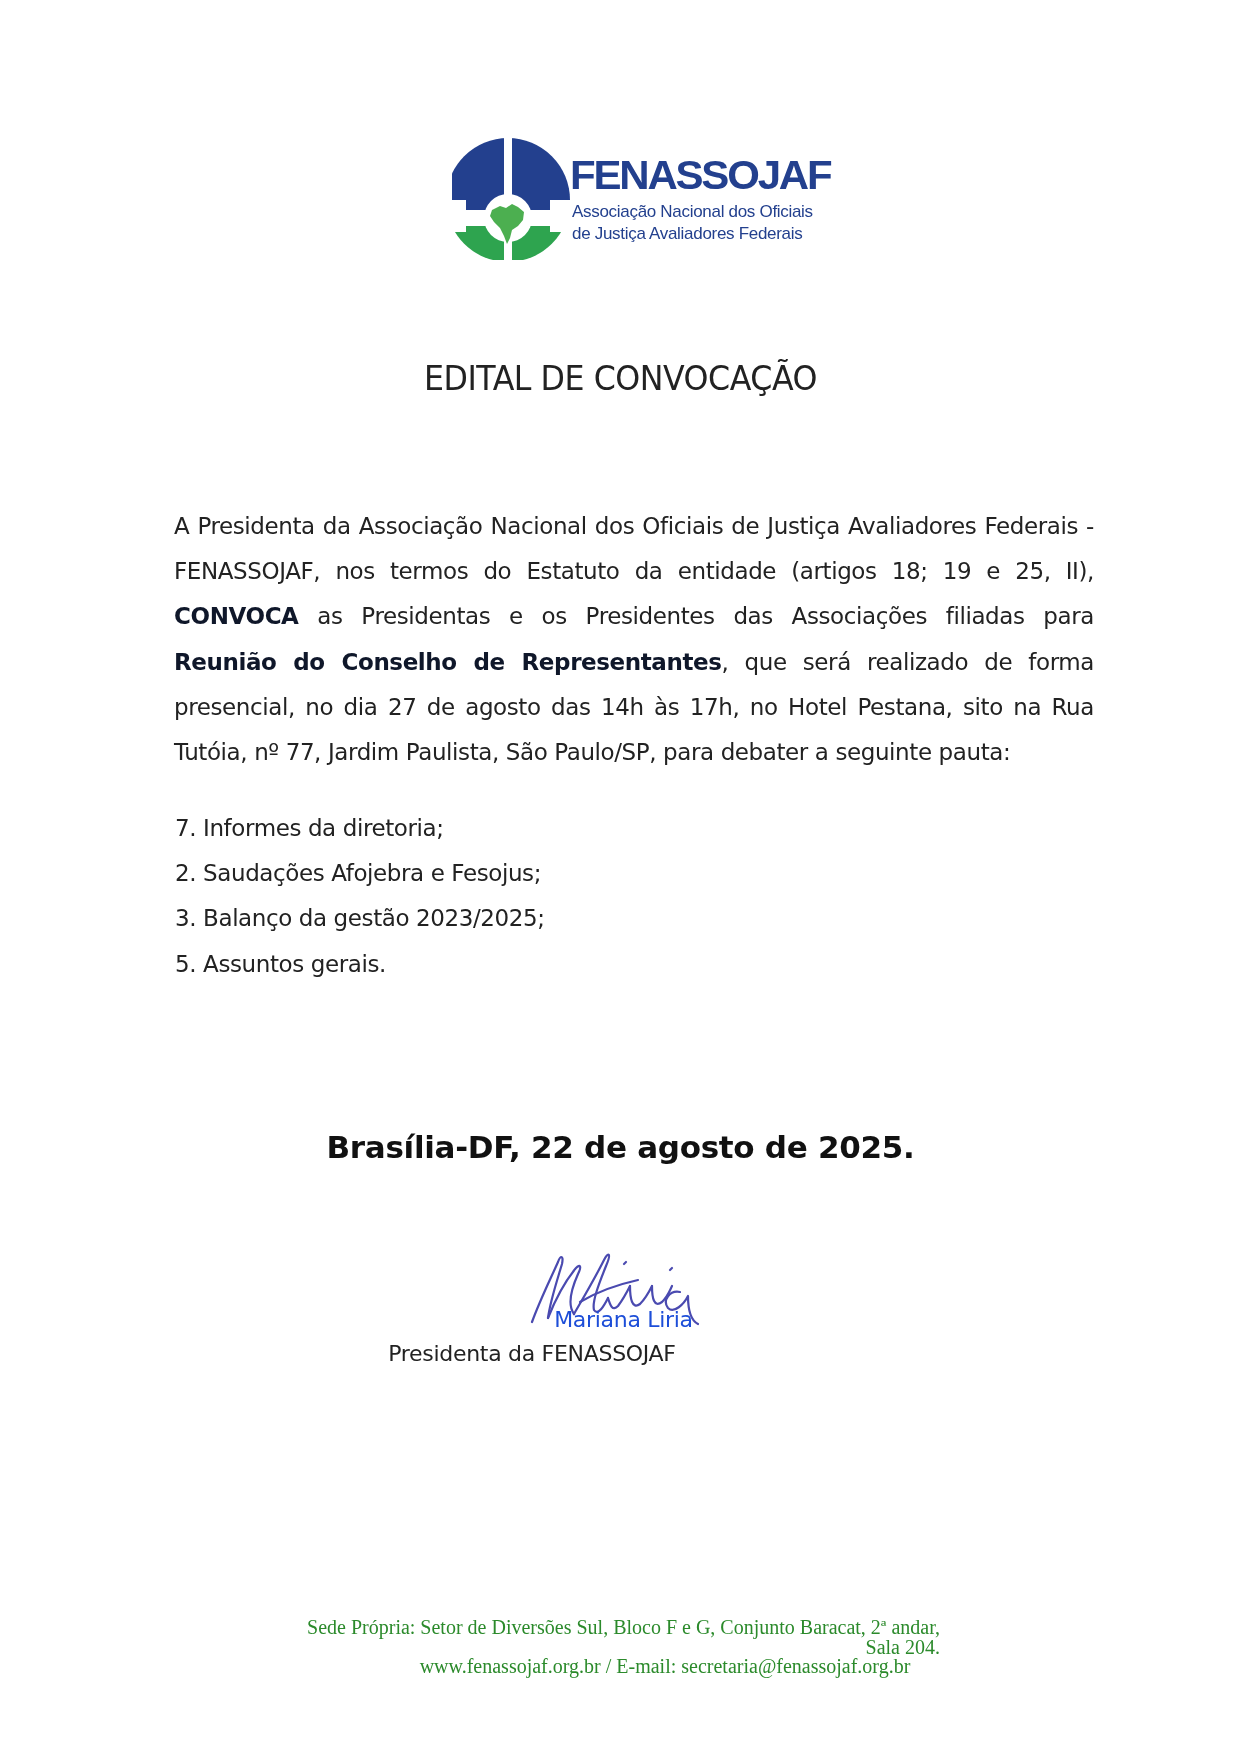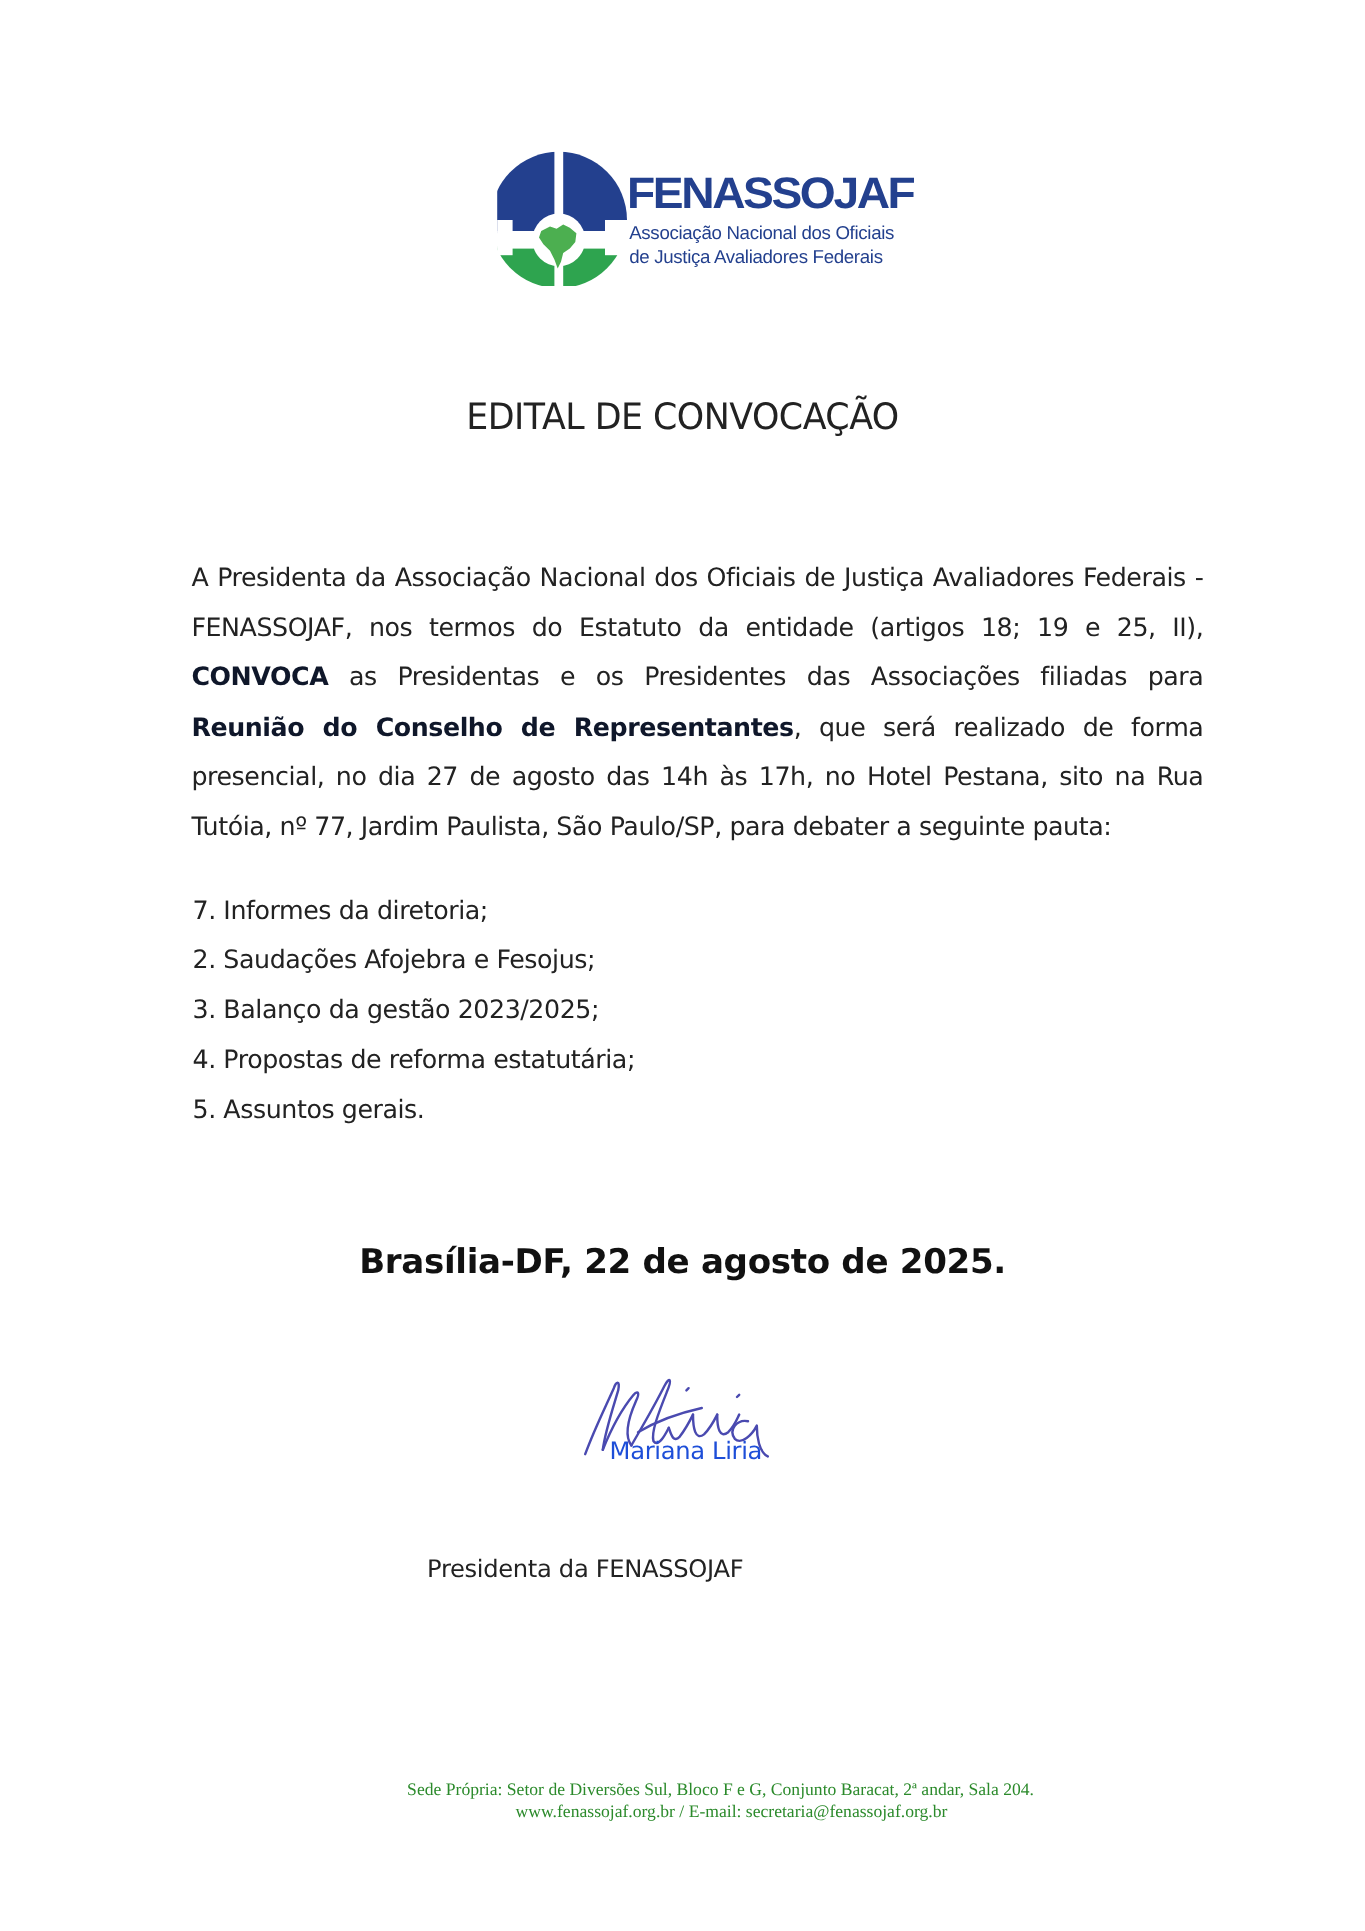--- a/index.html
+++ b/index.html
@@ -33,26 +33,26 @@
               font-size: 23px; line-height: 45.2px; color: #222222; letter-spacing: -0.4px; }
 
     
     #date { left: 0; width: 1241px; top: 1132px; text-align: center; font-weight: bold;
             font-size: 31px; color: #111111; letter-spacing: -0.3px; line-height: 1; }
 
     
     #signature { left: 520px; top: 1240px; }
     #signer-name { left: 0; width: 1241px; top: 1309px; text-align: center; font-size: 22px;
                    color: #1d4ed8; letter-spacing: -0.3px; line-height: 1; padding-left: 6px; box-sizing: border-box; }
-    #signer-role { left: 0; width: 1058px; top: 1417px; text-align: center; font-size: 22px;
+    #signer-role { left: 0; width: 1058px; top: 1343px; text-align: center; font-size: 22px;
                    color: #222222; letter-spacing: -0.3px; line-height: 1; padding-left: 6px; box-sizing: border-box; }
 
     
     #footer { left: 300px; top: 1618px; width: 640px; font-family: "Liberation Serif", serif;
-              font-size: 16px; line-height: 19.5px; color: #2b8a2b; text-align: right; }
+              font-size: 20px; line-height: 19.5px; color: #2b8a2b; text-align: right; }
     #footer .line3 { text-align: center; padding-left: 90px; }
   </style>
 </head>
 <body>
 
 <div id="logo" class="abs">
   <svg width="126" height="130" viewBox="0 0 126 130">
     <defs>
       <clipPath id="circ">
           <circle cx="56" cy="64" r="62"></circle>
@@ -84,21 +84,20 @@
 </div>
 
 <div id="title" class="abs">EDITAL DE CONVOCAÇÃO</div>
 
 <div id="body" class="abs"><span>A Presidenta da Associação Nacional dos Oficiais de Justiça Avaliadores Federais - FENASSOJAF, nos termos do Estatuto da entidade (artigos 18; 19 e 25, II), </span><b>CONVOCA</b><span> as Presidentas e os Presidentes das Associações filiadas para </span><b>Reunião do Conselho de Representantes</b><span>, que será realizado de forma presencial, no dia 27 de agosto das 14h às 17h, no Hotel Pestana, sito na Rua Tutóia, nº 77, Jardim Paulista, São Paulo/SP, para debater a seguinte pauta:</span></div>
 
 <ul id="agenda" class="abs">
   <li>7. Informes da diretoria;</li>
   <li>2. Saudações Afojebra e Fesojus;</li>
   <li>3. Balanço da gestão 2023/2025;</li>
-  <li>4. Propostas de reforma estatutária;</li>
   <li>5. Assuntos gerais.</li>
 </ul>
 
 <div id="date" class="abs">Brasília-DF, 22 de agosto de 2025.</div>
 
 <svg id="signature" class="abs" width="240" height="100" viewBox="0 0 240 100">
   <g fill="none" stroke="#4a4ab0" stroke-width="2.2" stroke-linecap="round" stroke-linejoin="round">
     <path d="M12 82 C20 60 30 40 38 22 C40 16 44 14 42 24 C36 44 30 62 28 78"></path>
     <path d="M28 78 C36 58 46 40 56 28 C60 24 62 26 58 34 C50 52 48 66 54 74"></path>
     <path d="M54 74 C62 60 74 40 84 20 C88 12 92 12 86 26 C78 46 72 62 74 70 C78 76 84 66 88 58"></path>

